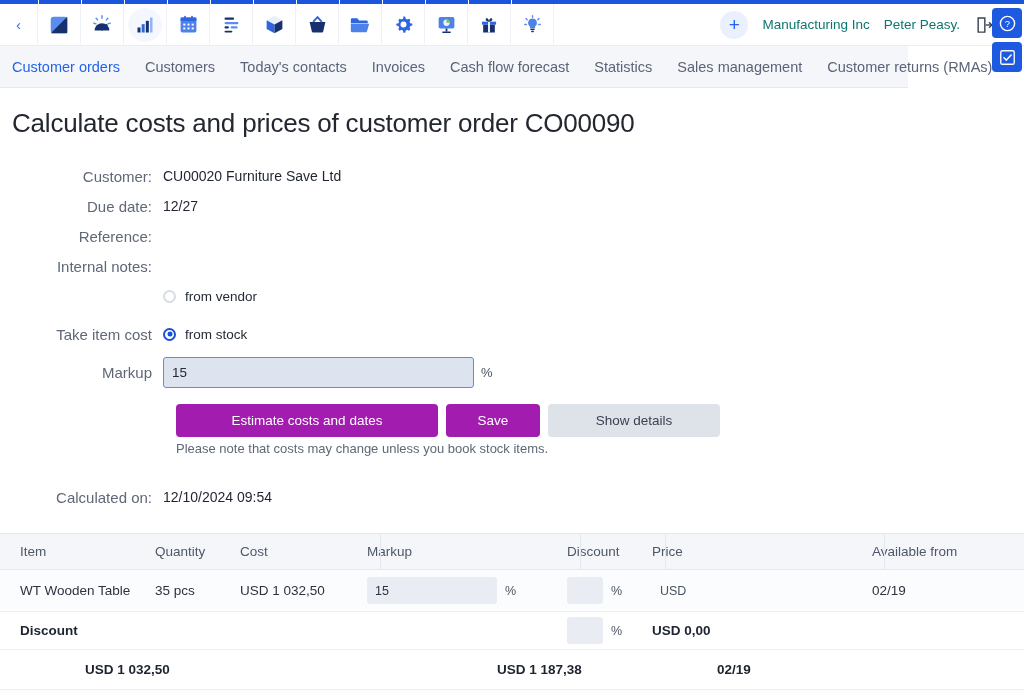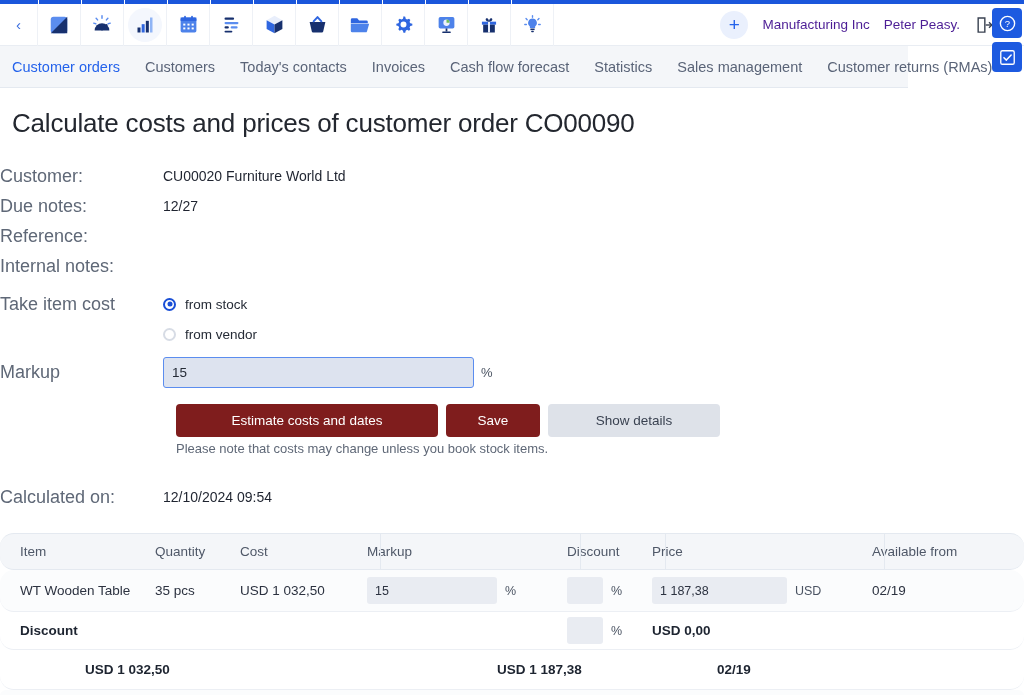--- a/index.html
+++ b/index.html
@@ -51,21 +51,21 @@
     margin-left:auto; display:flex; align-items:center; height:42px;
     padding-right:30px; gap:14px;
   }
   .plus-btn {
     width:28px; height:28px; border-radius:50%;
     background:#eaf0fd; color:#2563eb;
     display:flex; align-items:center; justify-content:center;
     font-size:19px; line-height:1; cursor:pointer;
   }
   .org-name, .user-name {
-    font-size:13.5px; color:#4c1d95; white-space:nowrap; cursor:pointer;
+    font-size:13.5px; color:#0f766e; white-space:nowrap; cursor:pointer;
   }
   .logout-ico { width:20px; height:20px; cursor:pointer; display:block; }
 
   
   .side-btns { position:absolute; top:4px; right:0; width:34px; z-index:20; }
   .side-btn {
     width:30px; height:30px; margin:4px 2px; border-radius:4px;
     background:#1d5ae0; display:flex; align-items:center; justify-content:center;
     cursor:pointer;
   }
@@ -83,22 +83,22 @@
   .page { position:absolute; top:88px; left:0; width:1024px; }
   .page-title {
     font-size:26px; color:#23272f; font-weight:400;
     padding:20px 0 0 12px; letter-spacing:-0.2px;
   }
 
   
   .form { margin-top:22px; }
   .frow { display:flex; align-items:center; min-height:30px; }
   .flabel {
-    width:163px; text-align:left; padding-right:11px;
-    font-size:18px; color:#5f6877; flex:0 0 163px;
+    width:163px; text-align:right; padding-right:11px;
+    font-size:15px; color:#5f6877; flex:0 0 163px;
   }
   .fvalue { font-size:14px; color:#1f2430; }
 
   .radio-row { display:flex; align-items:center; height:28px; }
   .radio {
     width:13px; height:13px; border-radius:50%;
     border:2px solid #d7dce5; background:#fff; margin-right:9px;
     flex:0 0 13px; cursor:pointer; position:relative;
   }
   .radio.checked { border-color:#1a4fd6; }
@@ -119,38 +119,38 @@
   .pct { font-size:13px; color:#4a5362; margin-left:7px; }
 
   
   .btn-row { display:flex; gap:8px; margin-top:16px; margin-left:176px; }
   .btn {
     height:33px; border:none; border-radius:4px; cursor:pointer;
     font-size:13.5px; font-family:"Liberation Sans", sans-serif;
     display:flex; align-items:center; justify-content:center;
     padding:0 16px; white-space:nowrap;
   }
-  .btn-primary { background:#7f1d1d; color:#fff; }
+  .btn-primary { background:#a21caf; color:#fff; }
   .btn-light   { background:#eef3fd; color:#2563eb; }
   .btn-grey    { background:#dee2e9; color:#3a4251; }
   .b-estimate  { width:262px; }
   .b-back      { width:88px; }
   .b-save      { width:94px; }
   .b-details   { width:172px; }
 
   .note {
     margin-left:176px; margin-top:4px;
     font-size:13px; color:#5f6877;
   }
 
   .calc-row { margin-top:26px; }
 
   
   .table { position:absolute; top:533px; left:0; width:1024px; }
-  .trow { display:flex; align-items:flex-start; position:relative;border-radius:14px; }
+  .trow { display:flex; align-items:flex-start; position:relative; }
   .thead {
     height:37px; background:#f4f6f9;
     border-top:1px solid #e4e9f0; border-bottom:1px solid #e4e9f0;
   }
   .tbody-row { height:42px; background:#fbfcfd; border-bottom:1px solid #eceff4; }
   .trow.discount { height:38px; background:#ffffff; border-bottom:1px solid #eceff4; }
   .trow.total    { height:40px; background:#ffffff; border-bottom:1px solid #eceff4; }
   .trow.partial  { height:12px; background:#fbfcfd; }
 
   .c { font-size:13.5px; color:#2c3240; display:flex; align-items:center; height:100%; }
@@ -392,51 +392,51 @@
   </div>
 
   <div class="page">
 
     <div class="page-title">Calculate costs and prices of customer order CO00090</div>
 
     <div class="form">
 
       <div class="frow">
         <div class="flabel">Customer:</div>
-        <div class="fvalue">CU00020 Furniture World Ltd</div>
+        <div class="fvalue">CU00020 Furniture Save Ltd</div>
       </div>
 
       <div class="frow">
-        <div class="flabel">Due notes:</div>
+        <div class="flabel">Due date:</div>
         <div class="fvalue">12/27</div>
       </div>
 
       <div class="frow">
         <div class="flabel">Reference:</div>
         <div class="fvalue"></div>
       </div>
 
       <div class="frow">
         <div class="flabel">Internal notes:</div>
         <div class="fvalue"></div>
+      </div>
+
+      <div class="frow">
+        <div class="flabel"></div>
+        <div class="radio-row">
+          <span class="radio"></span>
+          <span class="radio-label">from vendor</span>
+        </div>
       </div>
 
       <div class="frow" style="margin-top:8px">
         <div class="flabel">Take item cost</div>
         <div class="radio-row">
           <span class="radio checked"></span>
           <span class="radio-label">from stock</span>
-        </div>
-      </div>
-
-      <div class="frow">
-        <div class="flabel"></div>
-        <div class="radio-row">
-          <span class="radio"></span>
-          <span class="radio-label">from vendor</span>
         </div>
       </div>
 
       <div class="frow" style="margin-top:8px">
         <div class="flabel">Markup</div>
         <input class="markup-input" type="text" value="15" style="">
         <span class="pct">%</span>
       </div>
 
       <div class="btn-row">
@@ -477,21 +477,20 @@
       <div class="c c-cost">USD 1 032,50</div>
       <div class="c c-markup">
         <input class="cell-input in-markup" type="text" value="15" style="">
         <span class="unit">%</span>
       </div>
       <div class="c c-disc">
         <input class="cell-input in-disc" type="text" value="" style="">
         <span class="unit">%</span>
       </div>
       <div class="c c-price">
-        <input class="cell-input in-price" type="text" value="1 187,38" style="">
         <span class="unit">USD</span>
       </div>
       <div class="c c-avail">02/19</div>
     </div>
 
     <div class="trow discount">
       <div class="c c-item bold">Discount</div>
       <div class="c c-qty"></div>
       <div class="c c-cost"></div>
       <div class="c c-markup"></div>

